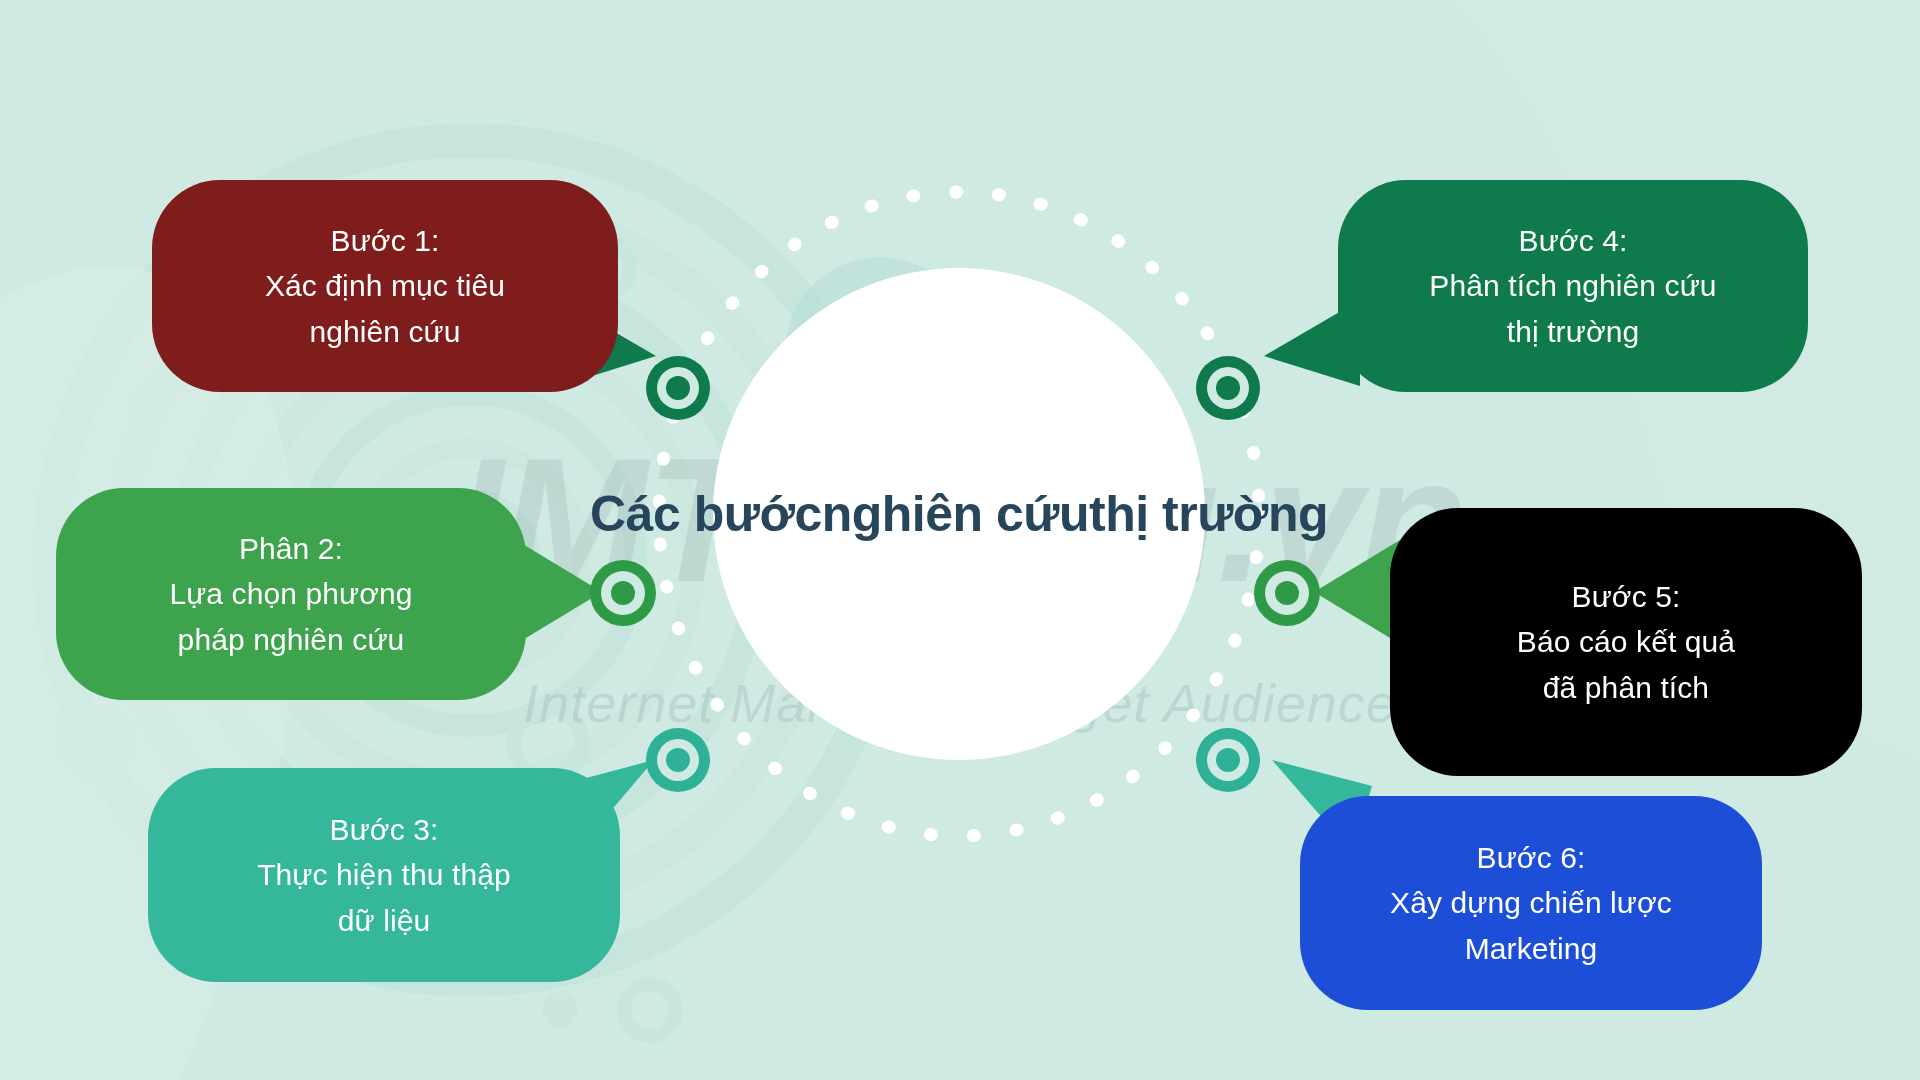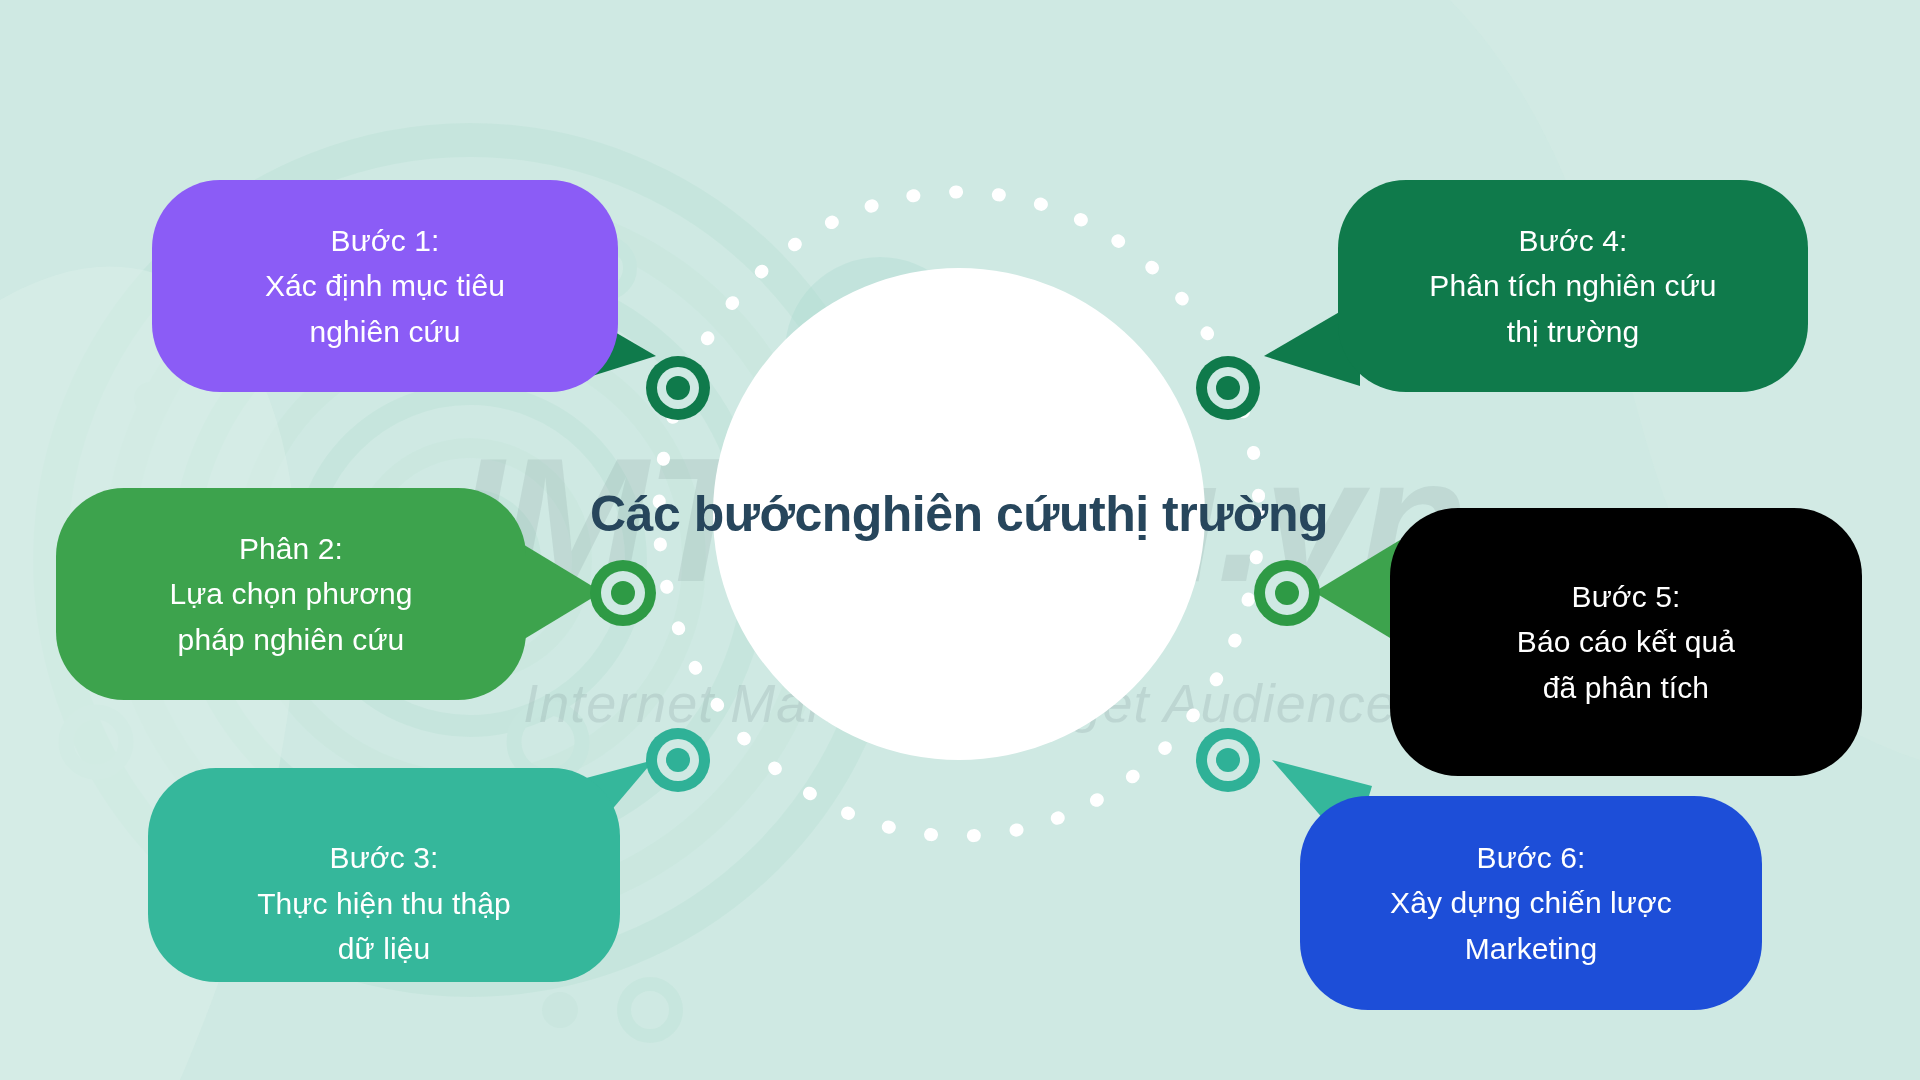--- a/index.html
+++ b/index.html
@@ -174,21 +174,21 @@
   <div class="center-circle"></div>
   <div class="center-title">
     <span>Các bước</span>
     <span>nghiên cứu</span>
     <span>thị trường</span>
   </div>
 
   <svg class="tail" style="left:560px; top:300px;" width="120" height="120">
     <polygon points="0,0 96,56 0,86" fill="#0f7a4b"></polygon>
   </svg>
-  <div class="bubble" style="left:152px; top:180px; width:466px; height:212px; background:#8b5cf6;">
+  <div class="bubble" style="left:152px; top:180px; width:466px; height:212px; background:#7f1d1d;">
     <div class="btext">
       <b class="line">Bước 1:</b>
       <span class="line">Xác định mục tiêu</span>
       <span class="line">nghiên cứu</span>
     </div>
   </div>
   <div class="ring" style="left:646px; top:356px; width:64px; height:64px; background:#0f7a4b;">
     <i style="width:42px;height:42px;background:#cfe9e3;display:flex;align-items:center;justify-content:center;">
       <i style="width:24px;height:24px;background:#0f7a4b;"></i>
     </i>
@@ -206,21 +206,21 @@
   </div>
   <div class="ring" style="left:590px; top:560px; width:66px; height:66px; background:#2e9a45;">
     <i style="width:44px;height:44px;background:#cfe9e3;display:flex;align-items:center;justify-content:center;">
       <i style="width:24px;height:24px;background:#2e9a45;"></i>
     </i>
   </div>
 
   <svg class="tail" style="left:556px; top:760px;" width="120" height="120">
     <polygon points="0,26 98,0 20,92" fill="#35b79b"></polygon>
   </svg>
-  <div class="bubble" style="left:148px; top:768px; width:472px; height:214px; background:#35b79b;align-items:flex-end;">
+  <div class="bubble" style="left:148px; top:768px; width:472px; height:214px; background:#35b79b;">
     <div class="btext">
       <b class="line">Bước 3:</b>
       <span class="line">Thực hiện thu thập</span>
       <span class="line">dữ liệu</span>
     </div>
   </div>
   <div class="ring" style="left:646px; top:728px; width:64px; height:64px; background:#2fb197;">
     <i style="width:42px;height:42px;background:#cfe9e3;display:flex;align-items:center;justify-content:center;">
       <i style="width:24px;height:24px;background:#2fb197;"></i>
     </i>

